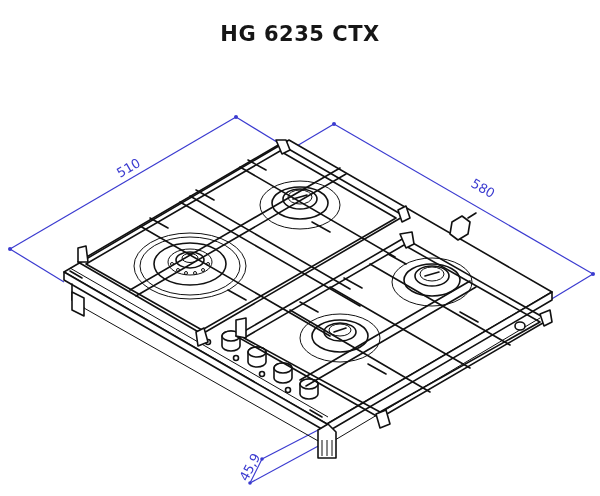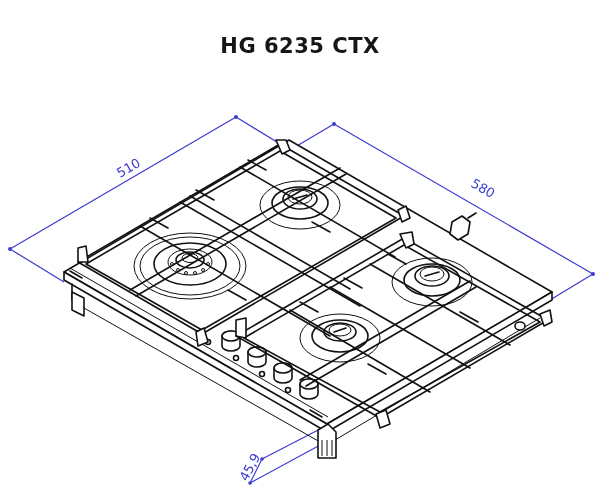--- a/index.html
+++ b/index.html
@@ -9,21 +9,21 @@
     }
     body {
       width: 600px;
       height: 496px;
       position: relative;
       overflow: hidden;
       font-family: "DejaVu Sans", sans-serif;
     }
     .title {
       position: absolute;
-      top: 34px;
+      top: 22px;
       left: 0;
       width: 600px;
       text-align: center;
       font-family: "DejaVu Sans", sans-serif;
       font-weight: bold;
       font-size: 21px;
       letter-spacing: 0.5px;
       color: #161616;
     }
     svg.drawing {

